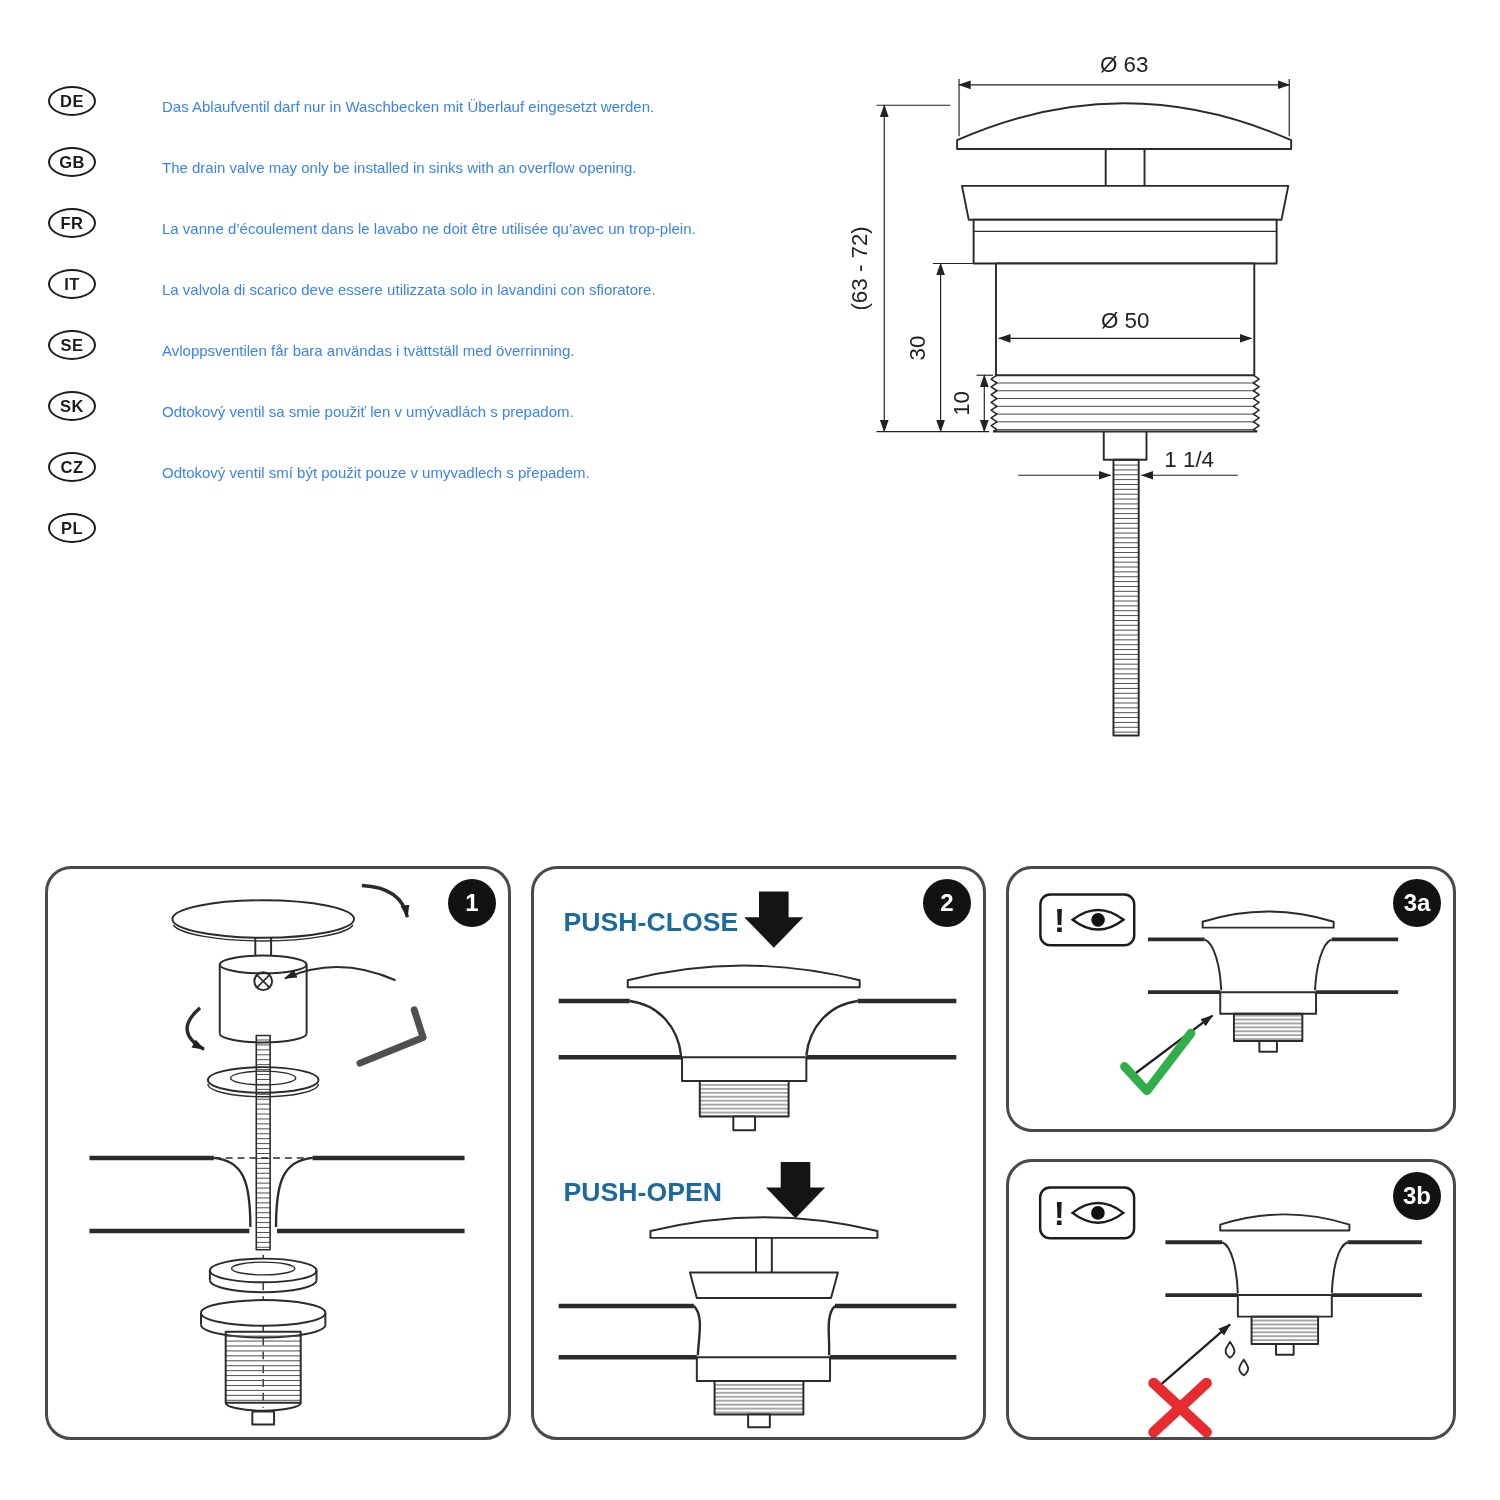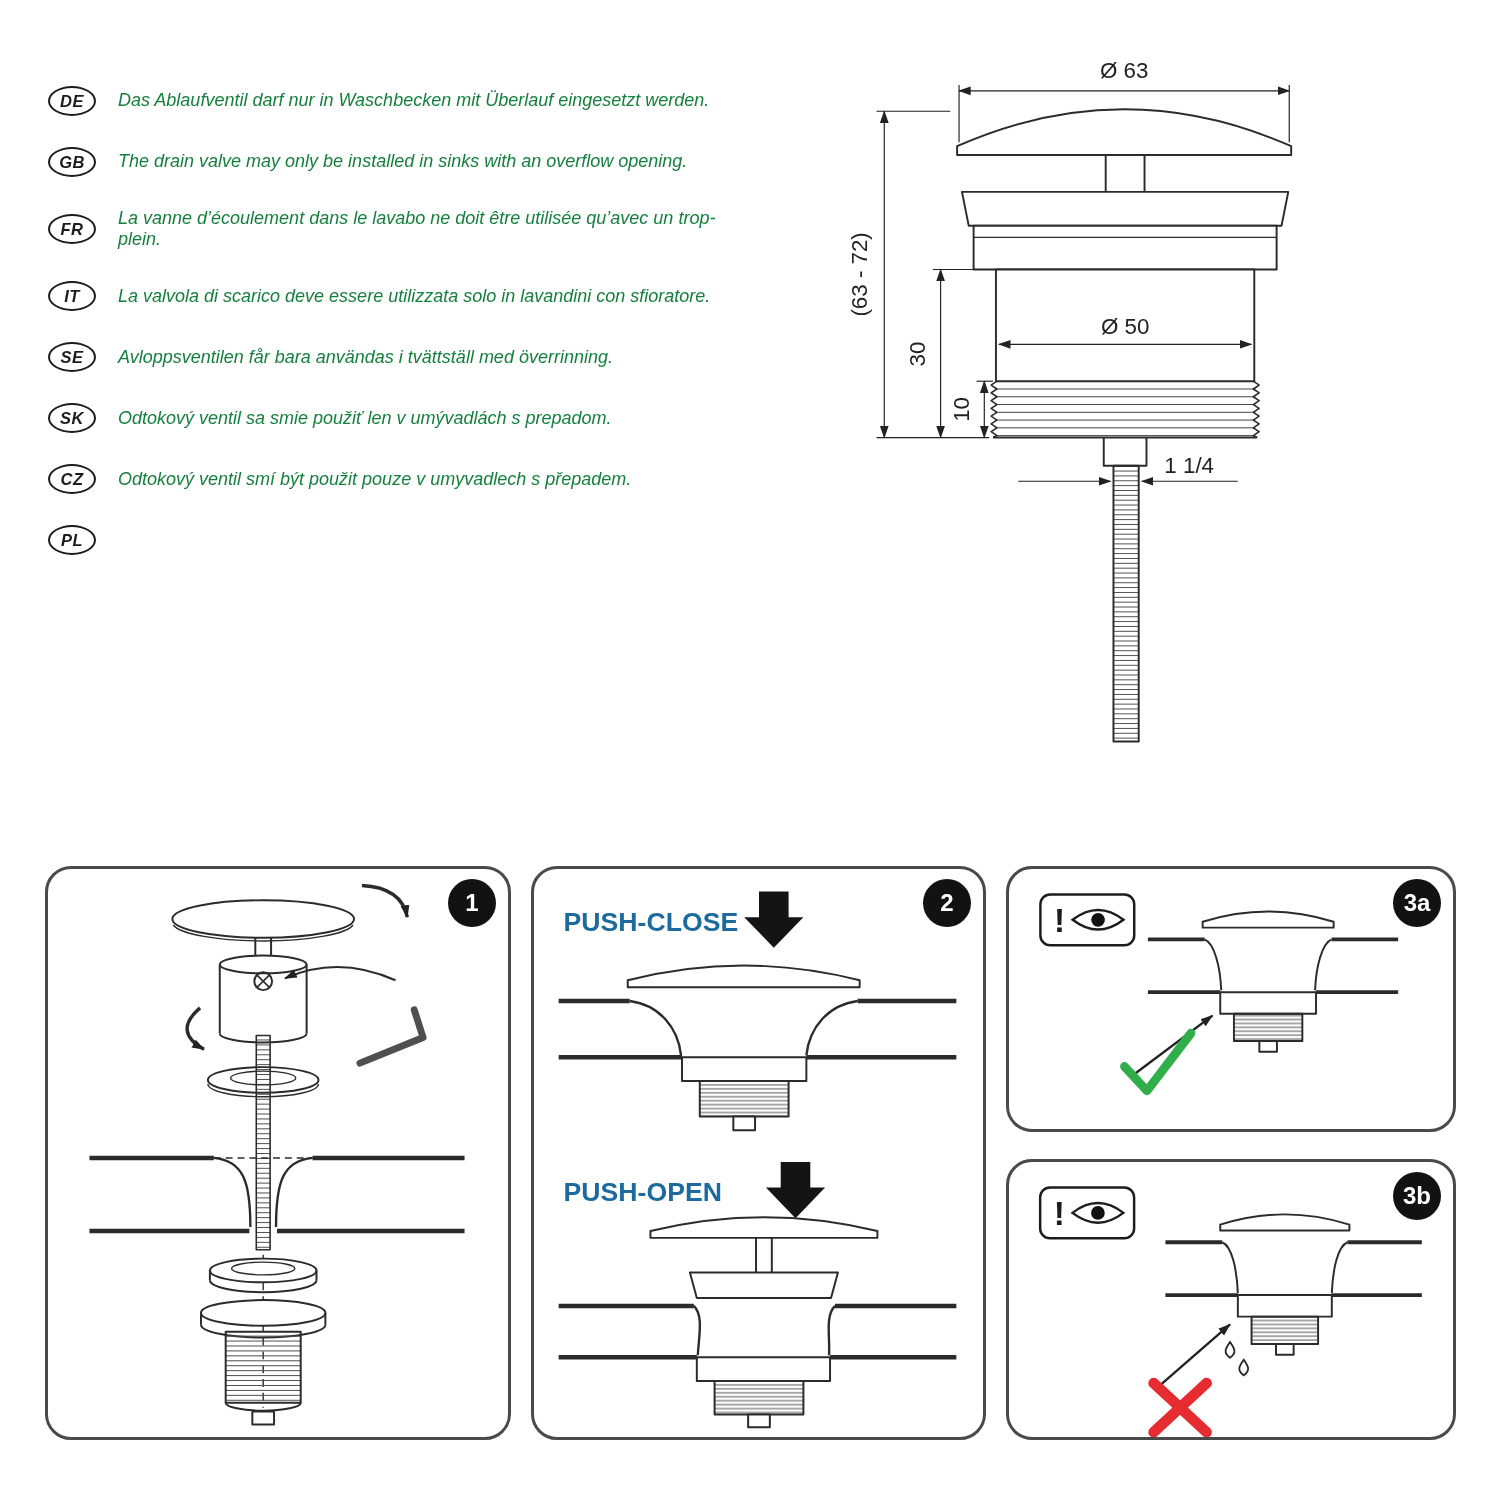--- a/index.html
+++ b/index.html
@@ -2,28 +2,28 @@
 <html><head>
 <meta charset="utf-8">
 <style>
   * { margin:0; padding:0; box-sizing:border-box; }
   html,body { background:#ffffff; }
   body { font-family:"Liberation Sans", sans-serif; }
   .page { position:relative; width:1500px; height:1500px; background:#fff; overflow:hidden; }
 
   
   .lang-list { position:absolute; left:48px; top:86px; width:700px; }
-  .lang-row { display:flex; align-items:center; margin-bottom:31px;font-style:italic; }
+  .lang-row { display:flex; align-items:flex-end; margin-bottom:31px; }
   .lang-badge { flex:0 0 auto; min-width:48px; height:30px; border:2.5px solid #1c1c1c; border-radius:50%;
     display:flex; align-items:center; justify-content:center; font-weight:bold; font-size:16.5px;
     color:#1c1c1c; padding:0 7px; margin-right:22px; letter-spacing:0.5px; }
-  .lang-text { font-size:18px; line-height:1.18; color:#15803d; width:612px; }
+  .lang-text { font-size:15px; line-height:1.18; color:#3b82f6; width:612px;margin-left:44px; }
 
   
-  .tech-drawing { position:absolute; left:826px; top:46px; }
+  .tech-drawing { position:absolute; left:826px; top:40px; }
 
   
   .panel { position:absolute; border:3px solid #4a4a4a; border-radius:26px; background:#fff; }
   #panel1 { left:45px;   top:866px;  width:466px; height:574px; }
   #panel2 { left:531px;  top:866px;  width:455px; height:574px; }
   #panel3a{ left:1006px; top:866px;  width:450px; height:266px; }
   #panel3b{ left:1006px; top:1159px; width:450px; height:281px; }
   .panel svg { position:absolute; left:0; top:0; width:100%; height:100%; }
   .panel-num { position:absolute; top:10px; right:12px; width:48px; height:48px; border-radius:50%;
     background:#121212; color:#fff; display:flex; align-items:center; justify-content:center;

